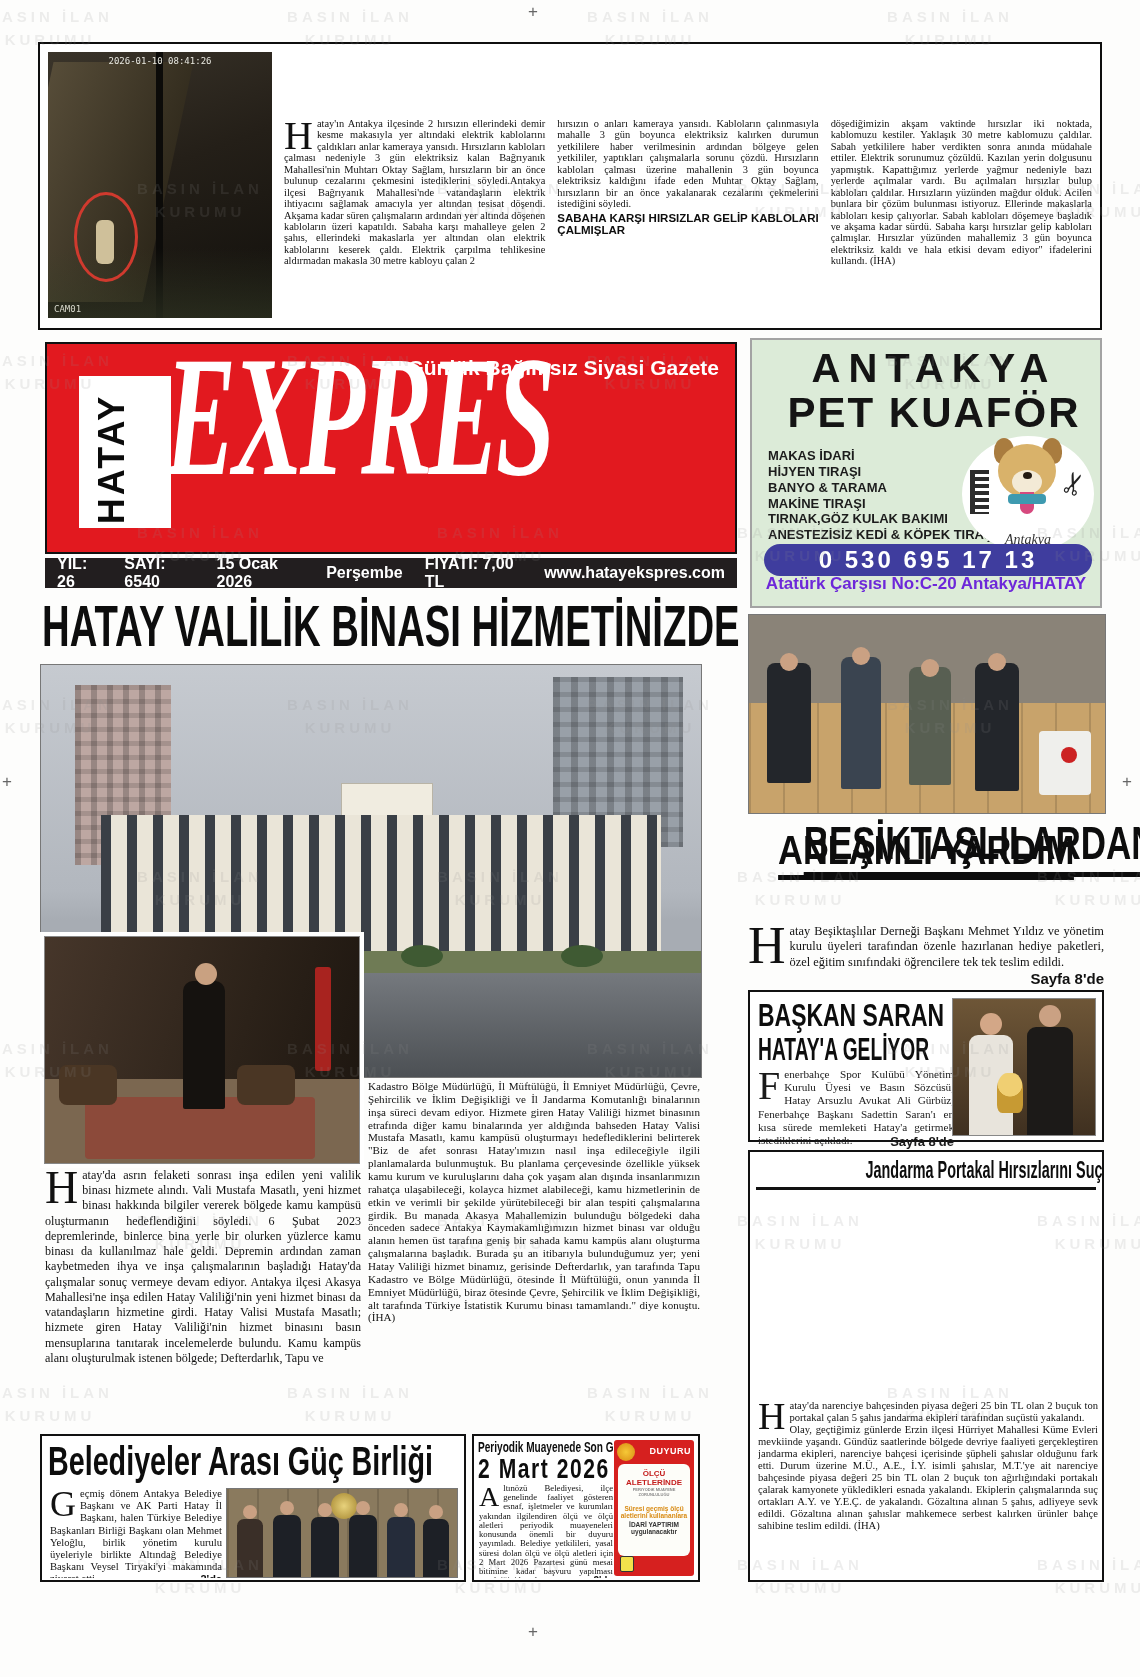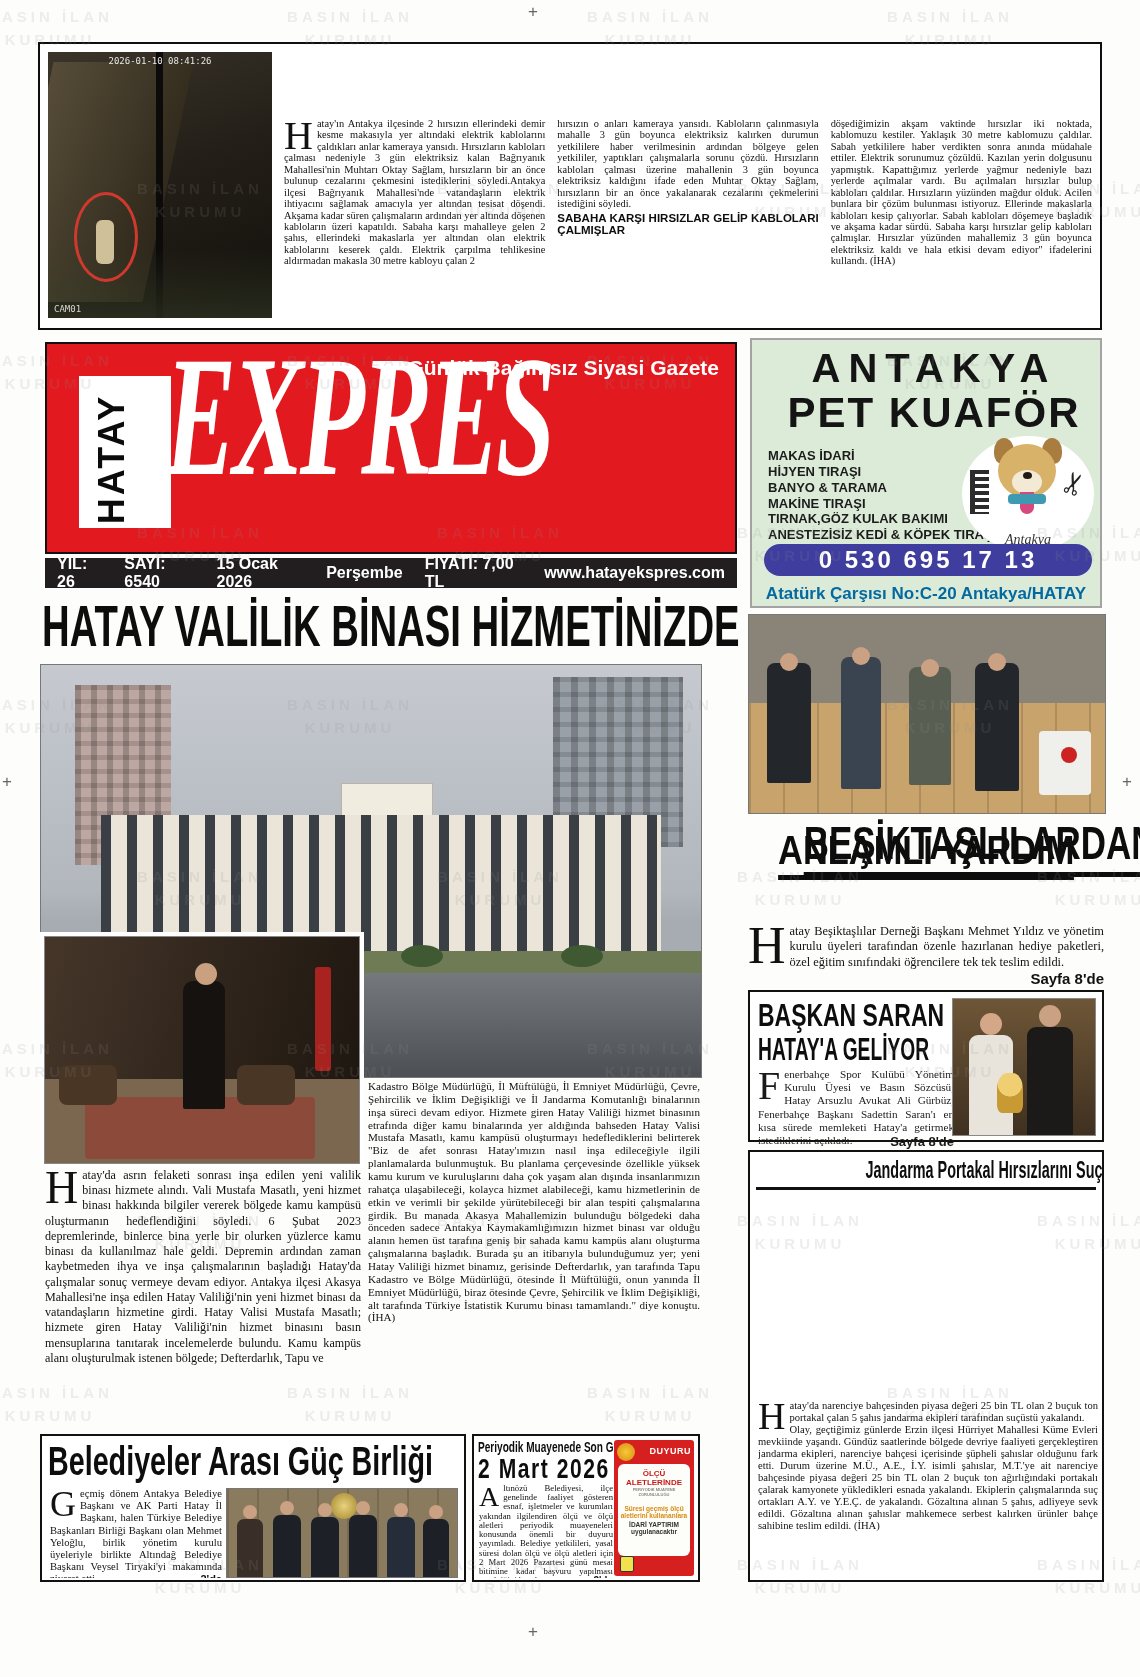--- a/index.html
+++ b/index.html
@@ -49,21 +49,21 @@
   .doglogo .ear{position:absolute;width:20px;height:26px;background:#a97c3f;border-radius:50% 50% 40% 40%;top:2px;}
   .doglogo .muz{position:absolute;left:50px;top:34px;width:30px;height:24px;background:#f3ead6;border-radius:50%;}
   .doglogo .nose{position:absolute;left:61px;top:36px;width:9px;height:7px;background:#221a12;border-radius:50%;}
   .doglogo .tongue{position:absolute;left:58px;top:56px;width:14px;height:22px;background:#d6497e;border-radius:0 0 8px 8px;}
   .doglogo .collar{position:absolute;left:46px;top:58px;width:38px;height:10px;background:#3e9ab0;border-radius:4px;}
   .doglogo .comb{position:absolute;left:8px;top:34px;width:14px;height:44px;background:repeating-linear-gradient(#2c2c2c 0 4px,#fff 4px 7px);border-left:5px solid #2c2c2c;}
   .doglogo .sc{position:absolute;right:8px;top:30px;font-size:30px;color:#222;transform:rotate(-70deg);}
   .doglogo .sig{position:absolute;left:0;bottom:4px;width:100%;text-align:center;font:italic 14px "Liberation Serif",serif;color:#333;}
   .ad .pill{position:absolute;left:12px;bottom:30px;width:328px;height:32px;background:#3f3d9e;border-radius:16px;
             color:#fff;font:bold 24px "Liberation Sans",sans-serif;text-align:center;line-height:32px;letter-spacing:3px;}
-  .ad .addr{position:absolute;left:0;bottom:2px;width:100%;text-align:center;font:bold 17px "Liberation Sans",sans-serif;color:#0369a1;}
+  .ad .addr{position:absolute;left:0;bottom:12px;width:100%;text-align:center;font:bold 17px "Liberation Sans",sans-serif;color:#6d28d9;}
   
   .mainhead{position:absolute;left:42px;top:592px;width:662px;height:70px;overflow:visible;}
   .bphoto{position:absolute;left:40px;top:664px;width:660px;height:412px;border:1px solid #777;
           background:linear-gradient(#c6cad0 0%,#b2b7be 55%,#a7acb3 62%);overflow:hidden;}
   .bphoto .hr1{position:absolute;left:34px;top:20px;width:96px;height:180px;background:#bda7a2;
         background-image:repeating-linear-gradient(90deg,#0003 0 6px,#0000 6px 16px),repeating-linear-gradient(#0002 0 5px,#0000 5px 14px);}
   .bphoto .hr2{position:absolute;right:18px;top:12px;width:130px;height:170px;background:#99a0a8;
         background-image:repeating-linear-gradient(90deg,#0003 0 7px,#0000 7px 18px),repeating-linear-gradient(#0002 0 5px,#0000 5px 15px);}
   .bphoto .main{position:absolute;left:60px;top:150px;width:560px;height:140px;background:#eae5d8;
         background-image:repeating-linear-gradient(90deg,#3a3f46 0 10px,#0000 10px 26px),repeating-linear-gradient(#0000 0 10px,#eae5d8 10px 34px);}

